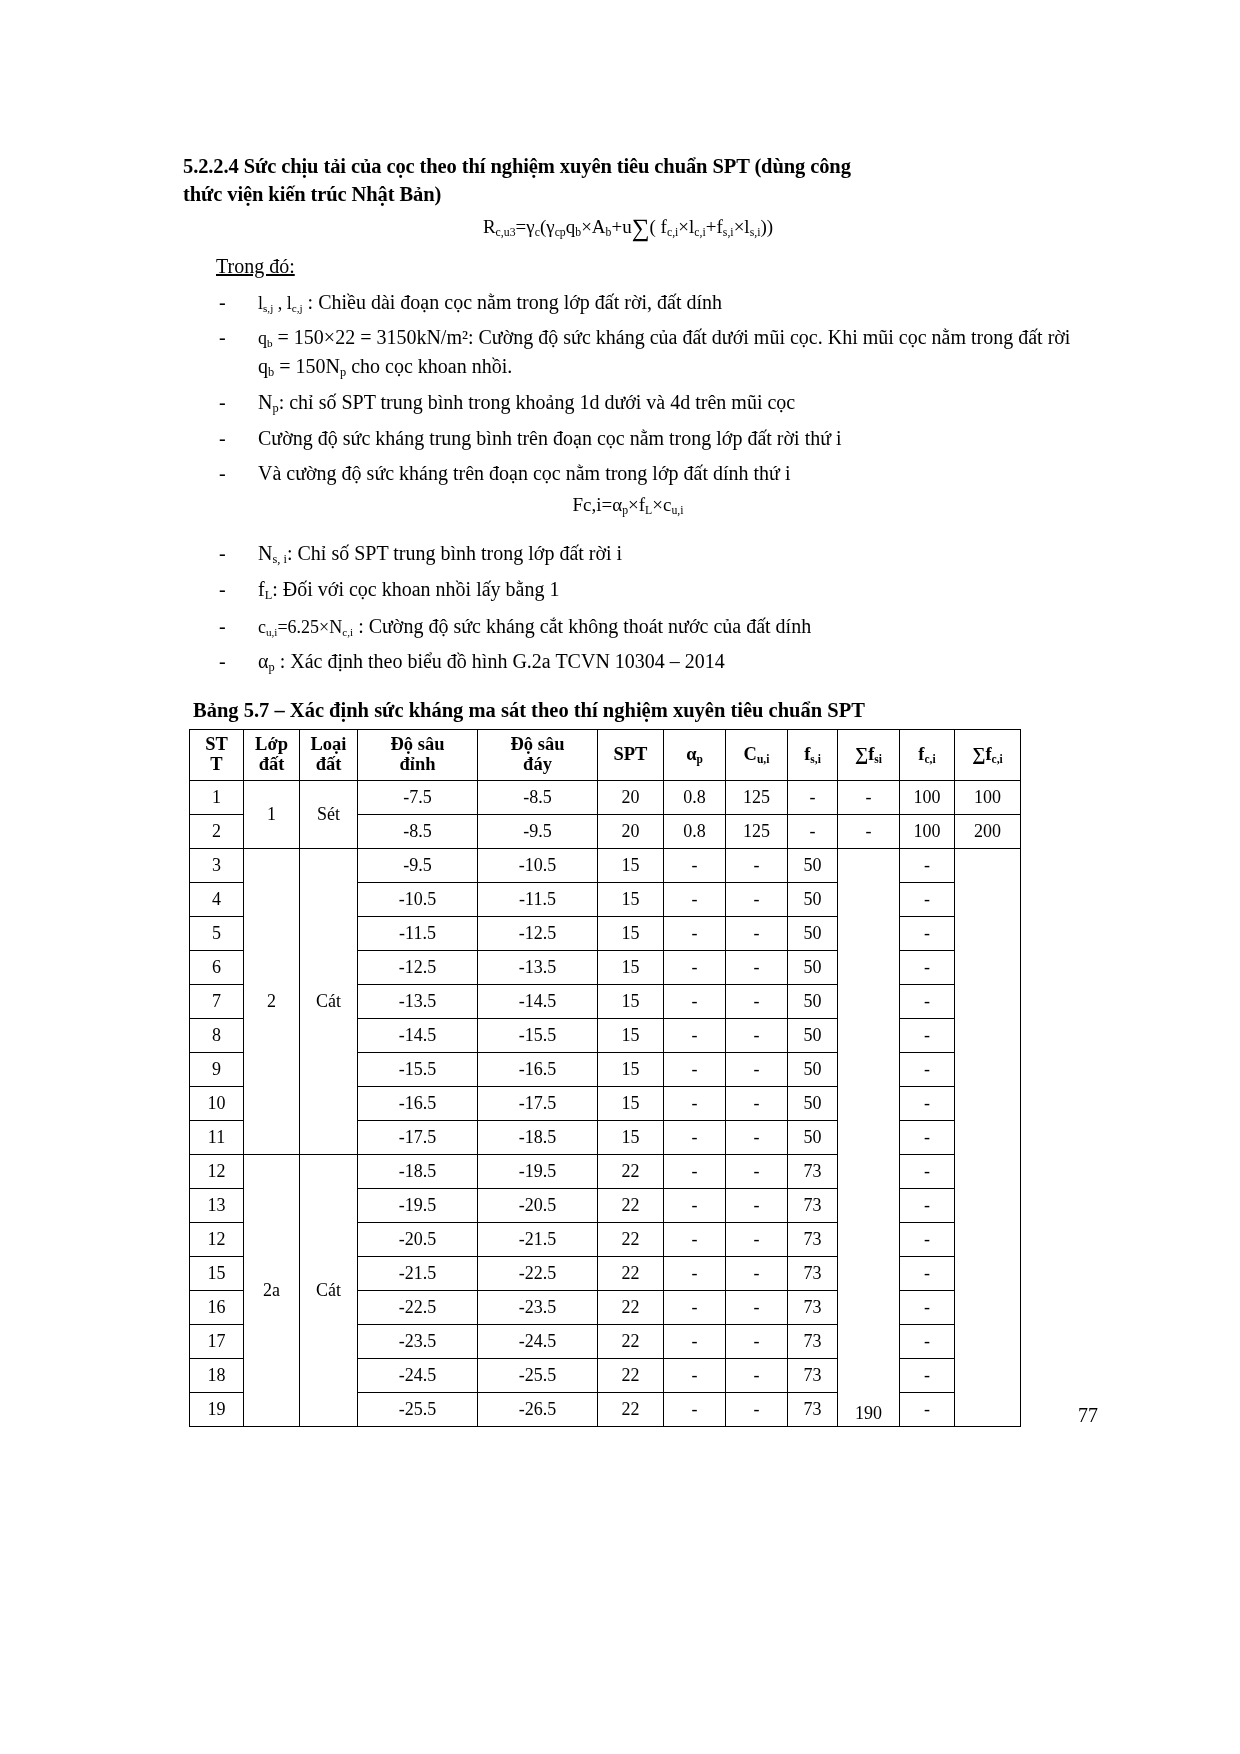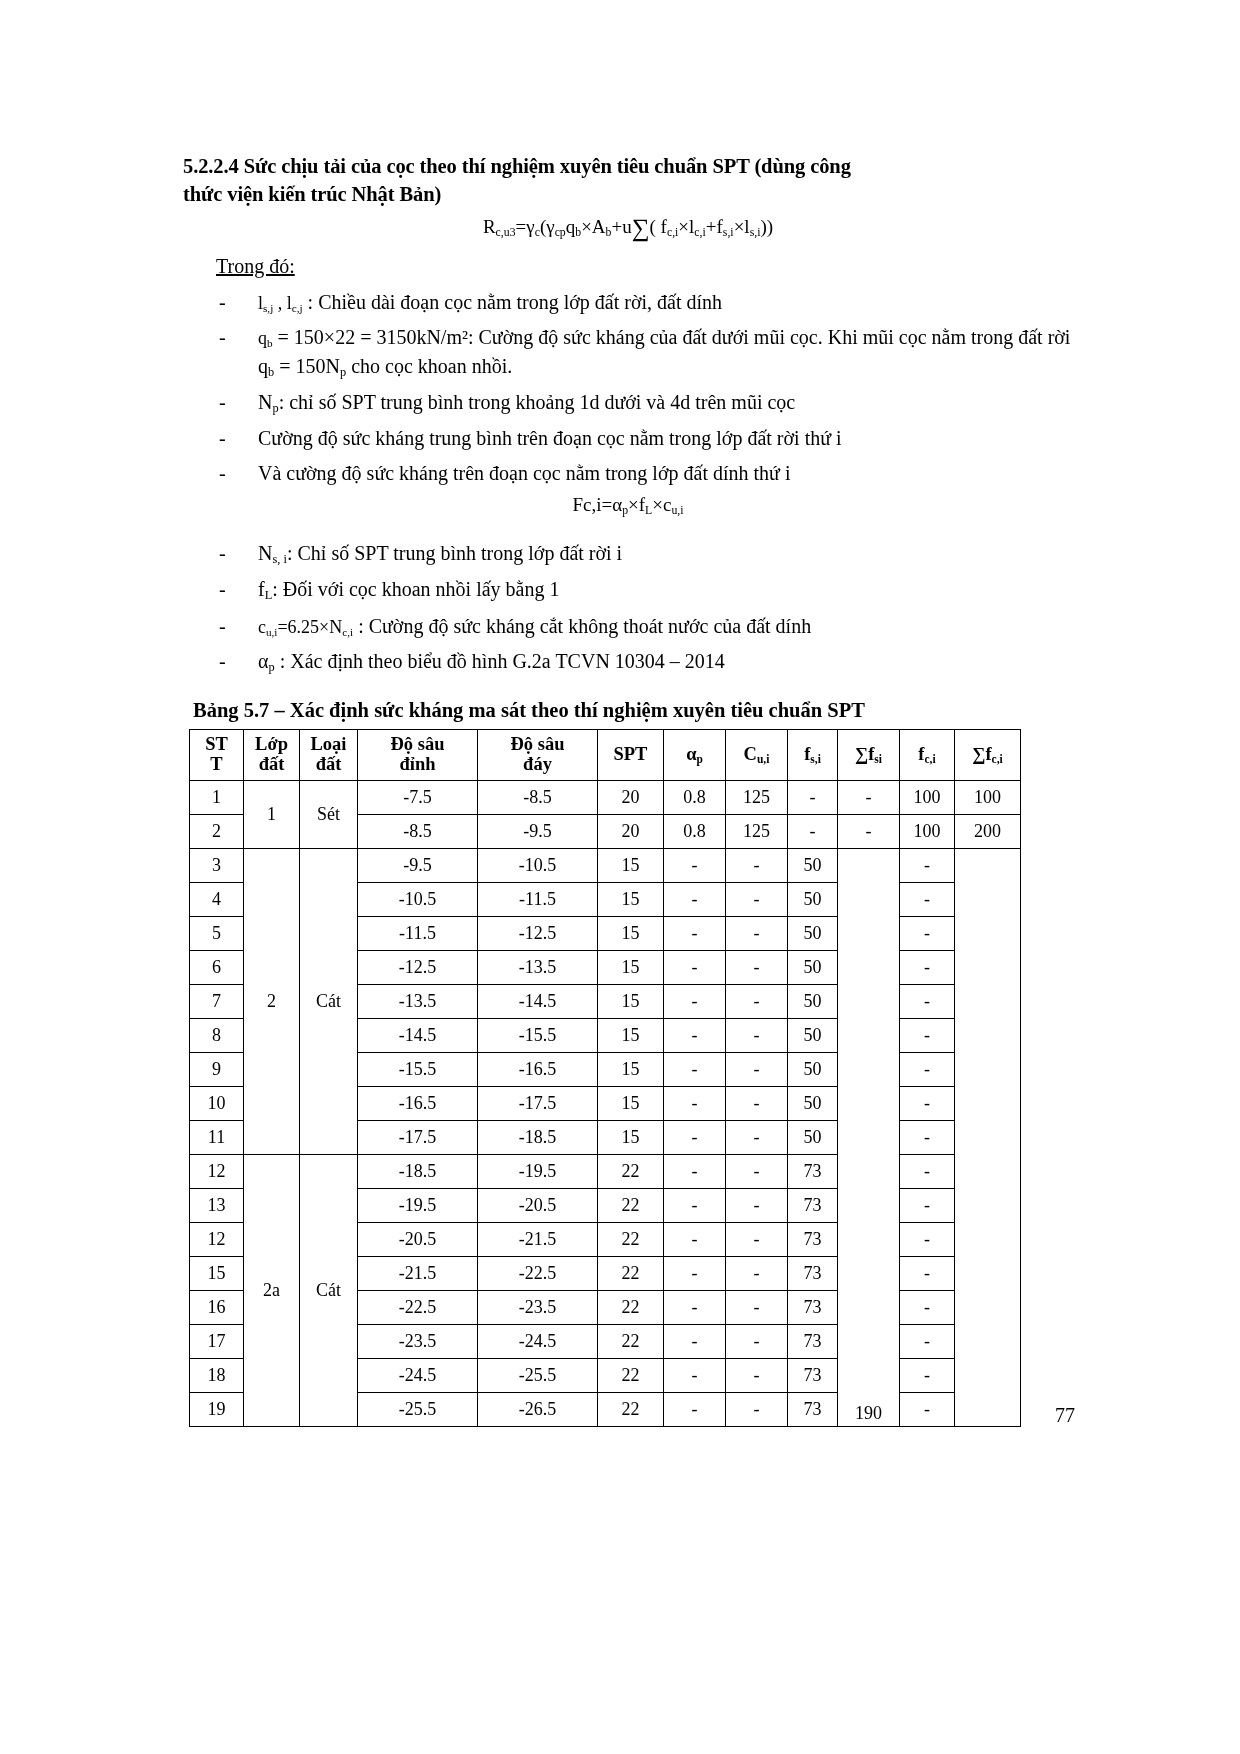--- a/index.html
+++ b/index.html
@@ -108,21 +108,21 @@
   .c-spt{width:66px;}
   .c-ap{width:62px;}
   .c-cu{width:62px;}
   .c-fs{width:50px;}
   .c-sfs{width:62px;}
   .c-fc{width:55px;}
   .c-sfc{width:66px;}
   
   .pageno{
     position:absolute;
-    right:165px;
+    right:142px;
     top:1404px;
     font-size:20px;
   }
 </style>
 </head>
 <body>
 
 <div class="page">
   <div class="content">
 

